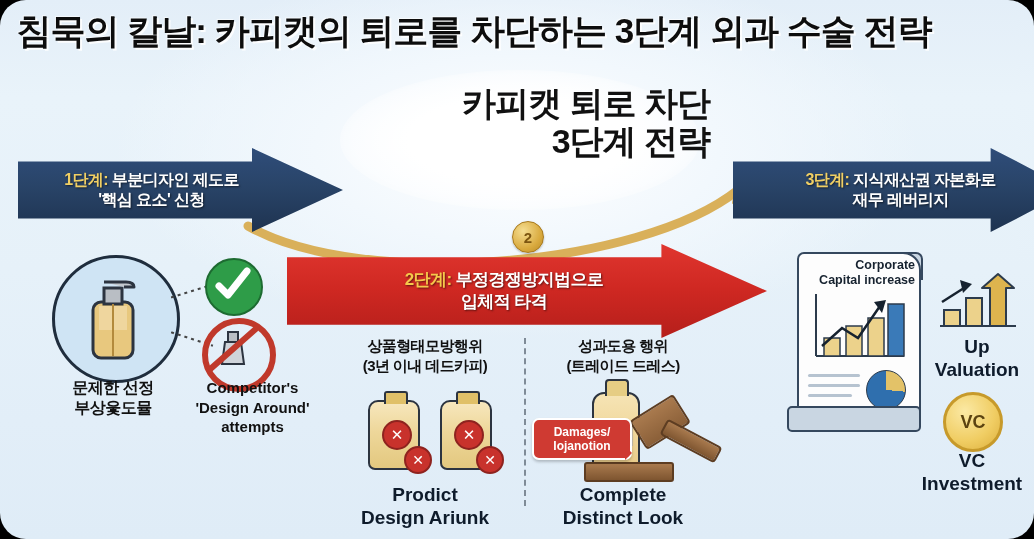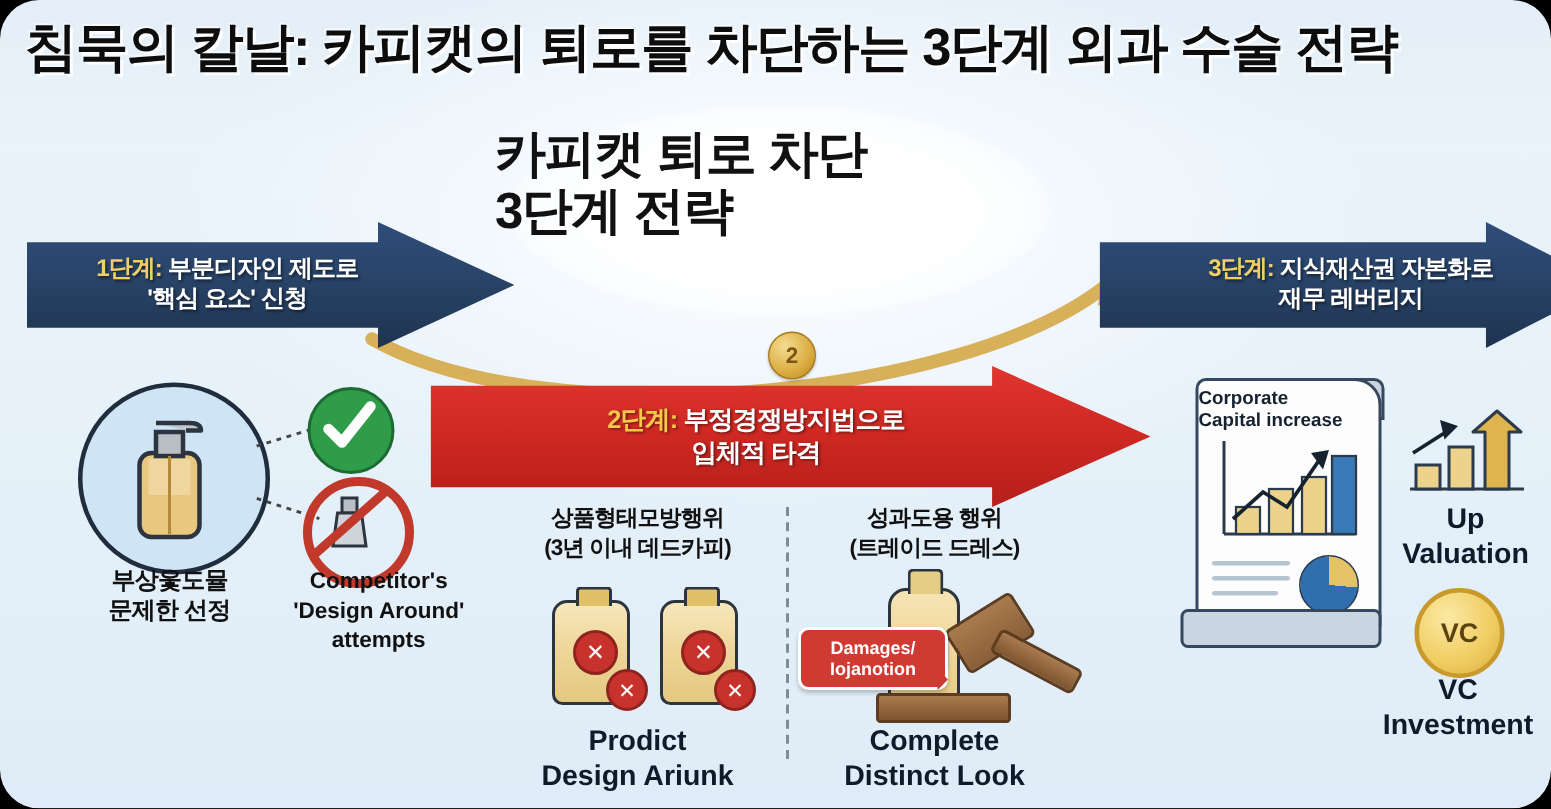--- a/index.html
+++ b/index.html
@@ -23,21 +23,21 @@
     white-space:nowrap;
   }
 
   
   .center-glow{
     position:absolute;left:340px;top:70px;width:360px;height:140px;
     background:radial-gradient(ellipse at center, #ffffff 0%, #ffffff 44%, rgba(255,255,255,.55) 66%, rgba(255,255,255,0) 80%);
     border-radius:50%;
   }
   .center-head{
-    position:absolute;left:330px;top:84px;width:380px;text-align:left;
+    position:absolute;left:330px;top:84px;width:380px;text-align:right;
     font-size:34px;font-weight:bold;line-height:1.12;color:#111;
     letter-spacing:-1px;
   }
 
   
   .arrow{position:absolute;display:flex;align-items:center;justify-content:center;}
   .arrow .alabel{
     position:relative;z-index:3;text-align:center;color:#fff;
     font-size:16px;font-weight:bold;line-height:1.28;letter-spacing:-.6px;
     text-shadow:1px 1px 2px rgba(0,0,0,.55);
@@ -160,21 +160,21 @@
 
   
   #doc{
     position:absolute;left:797px;top:252px;width:120px;height:168px;
     background:#fdfdfd;border:2.5px solid #35485e;border-radius:7px 18px 7px 7px;
   }
   #doc-fold{position:absolute;left:895px;top:252px;width:24px;height:24px;
     background:#c9d6e2;border:2.5px solid #35485e;border-radius:0 7px 0 12px;}
   #doc-roll{position:absolute;left:787px;top:406px;width:130px;height:22px;
     background:#c9d6e2;border:2.5px solid #35485e;border-radius:5px;}
-  #doc-title{position:absolute;left:799px;top:258px;width:116px;text-align:left;
+  #doc-title{position:absolute;left:799px;top:258px;width:116px;text-align:right;
     font-size:12.5px;font-weight:bold;color:#16222f;line-height:1.2;}
   .dline{position:absolute;height:3px;background:#b6c3d0;border-radius:2px;}
   #doc-pie{position:absolute;left:866px;top:370px;width:38px;height:38px;border-radius:50%;
     background:conic-gradient(#e3c268 0deg 95deg,#2f6fae 95deg 360deg);border:1.5px solid #2c3b4c;}
 
   #val-bars{position:absolute;left:936px;top:272px;width:86px;height:60px;}
   .val-label{
     position:absolute;left:920px;top:336px;width:114px;text-align:center;
     font-size:19px;font-weight:bold;color:#0e1b2b;line-height:1.2;
   }
@@ -249,22 +249,22 @@
 
   <div id="ban-circle">
     <svg width="50" height="50" viewBox="0 0 50 50">
       <rect x="20" y="8" width="10" height="10" fill="#b9bec4" stroke="#2c3440" stroke-width="2"></rect>
       <path d="M17,18 L33,18 L36,40 L14,40 Z" fill="#cfd4da" stroke="#2c3440" stroke-width="2"></path>
       <line x1="-1" y1="48" x2="51" y2="2" stroke="#c0392b" stroke-width="6" stroke-linecap="round"></line>
     </svg>
   </div>
 
   <div class="left-label">
+    <div>문제한 선정</div>
     <div>부상웇도뮬</div>
-    <div>문제한 선정</div>
   </div>
   <div class="comp-label">
     <div>Competitor's</div>
     <div>'Design Around'</div>
     <div>attempts</div>
   </div>
 
   <div class="col-title" id="col1-title">
     <div>상품형태모방행위</div>
     <div>(3년 이내 데드카피)</div>

